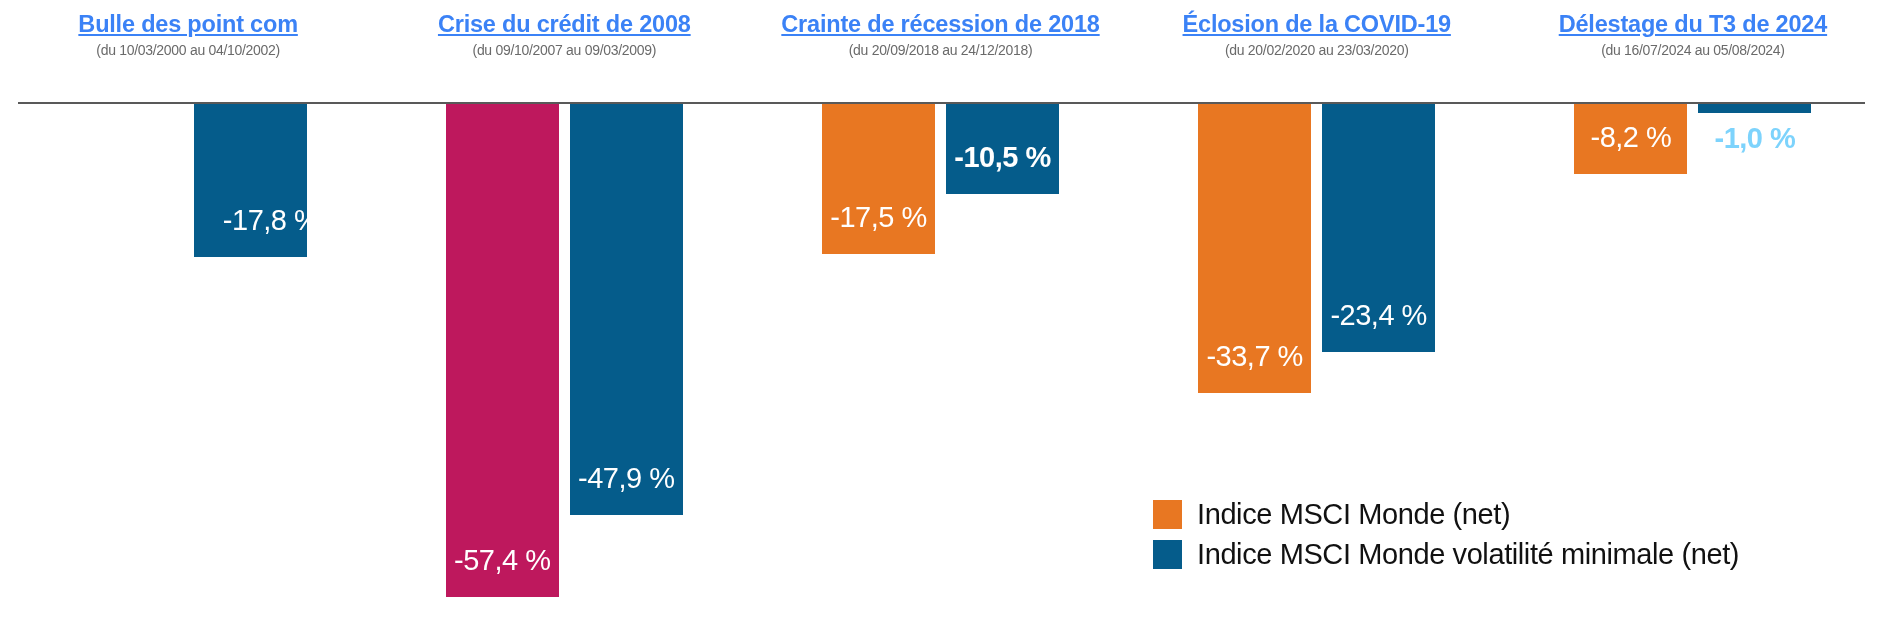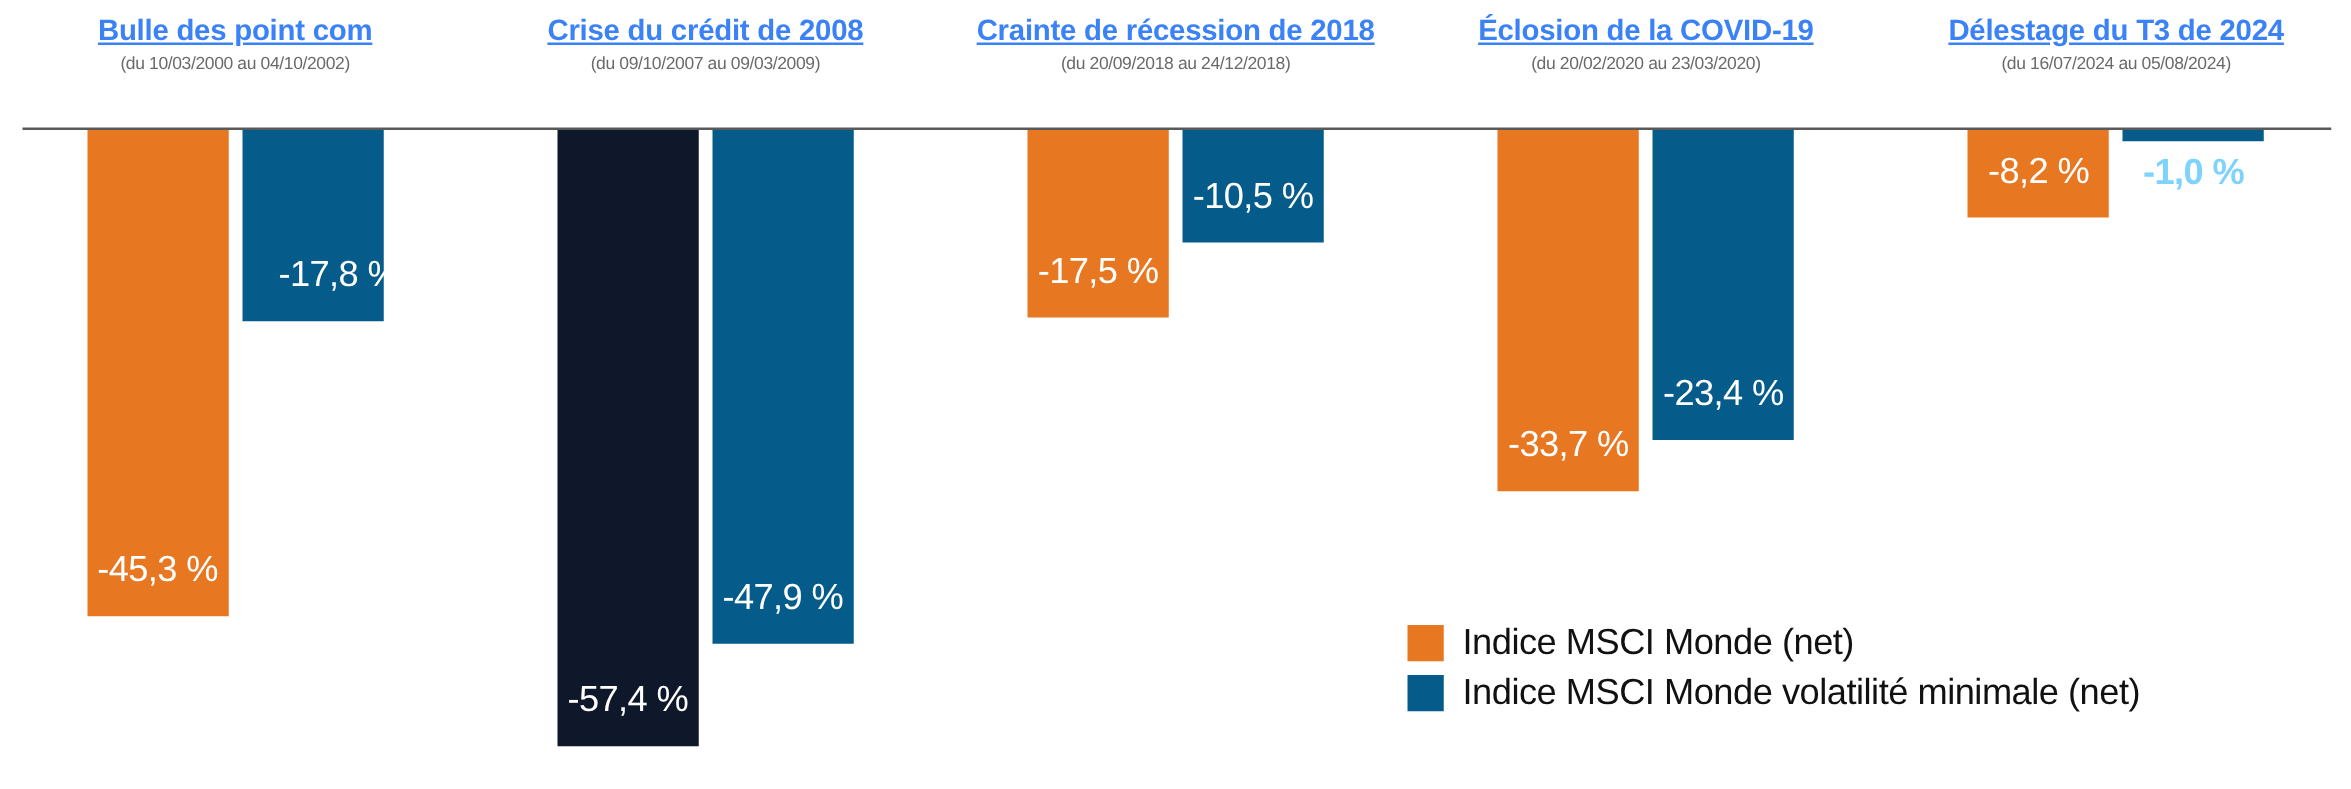--- a/index.html
+++ b/index.html
@@ -117,20 +117,21 @@
     left: 1126px;
     top: 500px;
     display: flex;
     flex-direction: column;
     gap: 11px;
   }
   .legend-row {
     display: flex;
     align-items: center;
     gap: 15px;
+    margin-left: 27px;
   }
   .legend-swatch {
     width: 29px;
     height: 29px;
     flex: 0 0 auto;
   }
   .legend-label {
     font-size: 29px;
     color: #111111;
     letter-spacing: -0.4px;
@@ -163,40 +164,37 @@
       <div class="header-cell">
         <div class="header-title">Délestage du T3 de 2024</div>
         <div class="header-sub">(du 16/07/2024 au 05/08/2024)</div>
       </div>
     </div>
 
   <div class="axis-line"></div>
 
   <div class="plot">
       <div class="group" style="left: 0px; width: 376.2px;">
-        <div class="bar series-0" style="left: 69.6px; width: 113px; height: 388.901px; background: rgb(232, 119, 34);">
-          <div class="bar-label inside">-45,3 %</div>
-        </div>
         <div class="bar series-1" style="left: 193.6px; width: 113px; height: 152.813px; background: rgb(5, 92, 139); padding-left: 21px;">
           <div class="bar-label inside">-17,8 %</div>
         </div>
       </div>
       <div class="group" style="left: 376.2px; width: 376.2px;">
-        <div class="bar series-0" style="left: 69.6px; width: 113px; height: 492.779px; background: #0f172a;">
+        <div class="bar series-0" style="left: 69.6px; width: 113px; height: 492.779px; background: #be185d;">
           <div class="bar-label inside">-57,4 %</div>
         </div>
         <div class="bar series-1" style="left: 193.6px; width: 113px; height: 411.221px; background: rgb(5, 92, 139);">
           <div class="bar-label inside">-47,9 %</div>
         </div>
       </div>
       <div class="group" style="left: 752.4px; width: 376.2px;">
         <div class="bar series-0" style="left: 69.6px; width: 113px; height: 150.238px; background: rgb(232, 119, 34);">
           <div class="bar-label inside">-17,5 %</div>
         </div>
-        <div class="bar series-1" style="left: 193.6px; width: 113px; height: 90.1425px; background: rgb(5, 92, 139);">
+        <div class="bar series-1" style="left: 193.6px; width: 113px; height: 90.1425px; background: rgb(5, 92, 139); font-weight: bold;">
           <div class="bar-label inside">-10,5 %</div>
         </div>
       </div>
       <div class="group" style="left: 1128.6px; width: 376.2px;">
         <div class="bar series-0" style="left: 69.6px; width: 113px; height: 289.315px; background: rgb(232, 119, 34);">
           <div class="bar-label inside">-33,7 %</div>
         </div>
         <div class="bar series-1" style="left: 193.6px; width: 113px; height: 248.107px; background: rgb(5, 92, 139);">
           <div class="bar-label inside">-23,4 %</div>
         </div>

